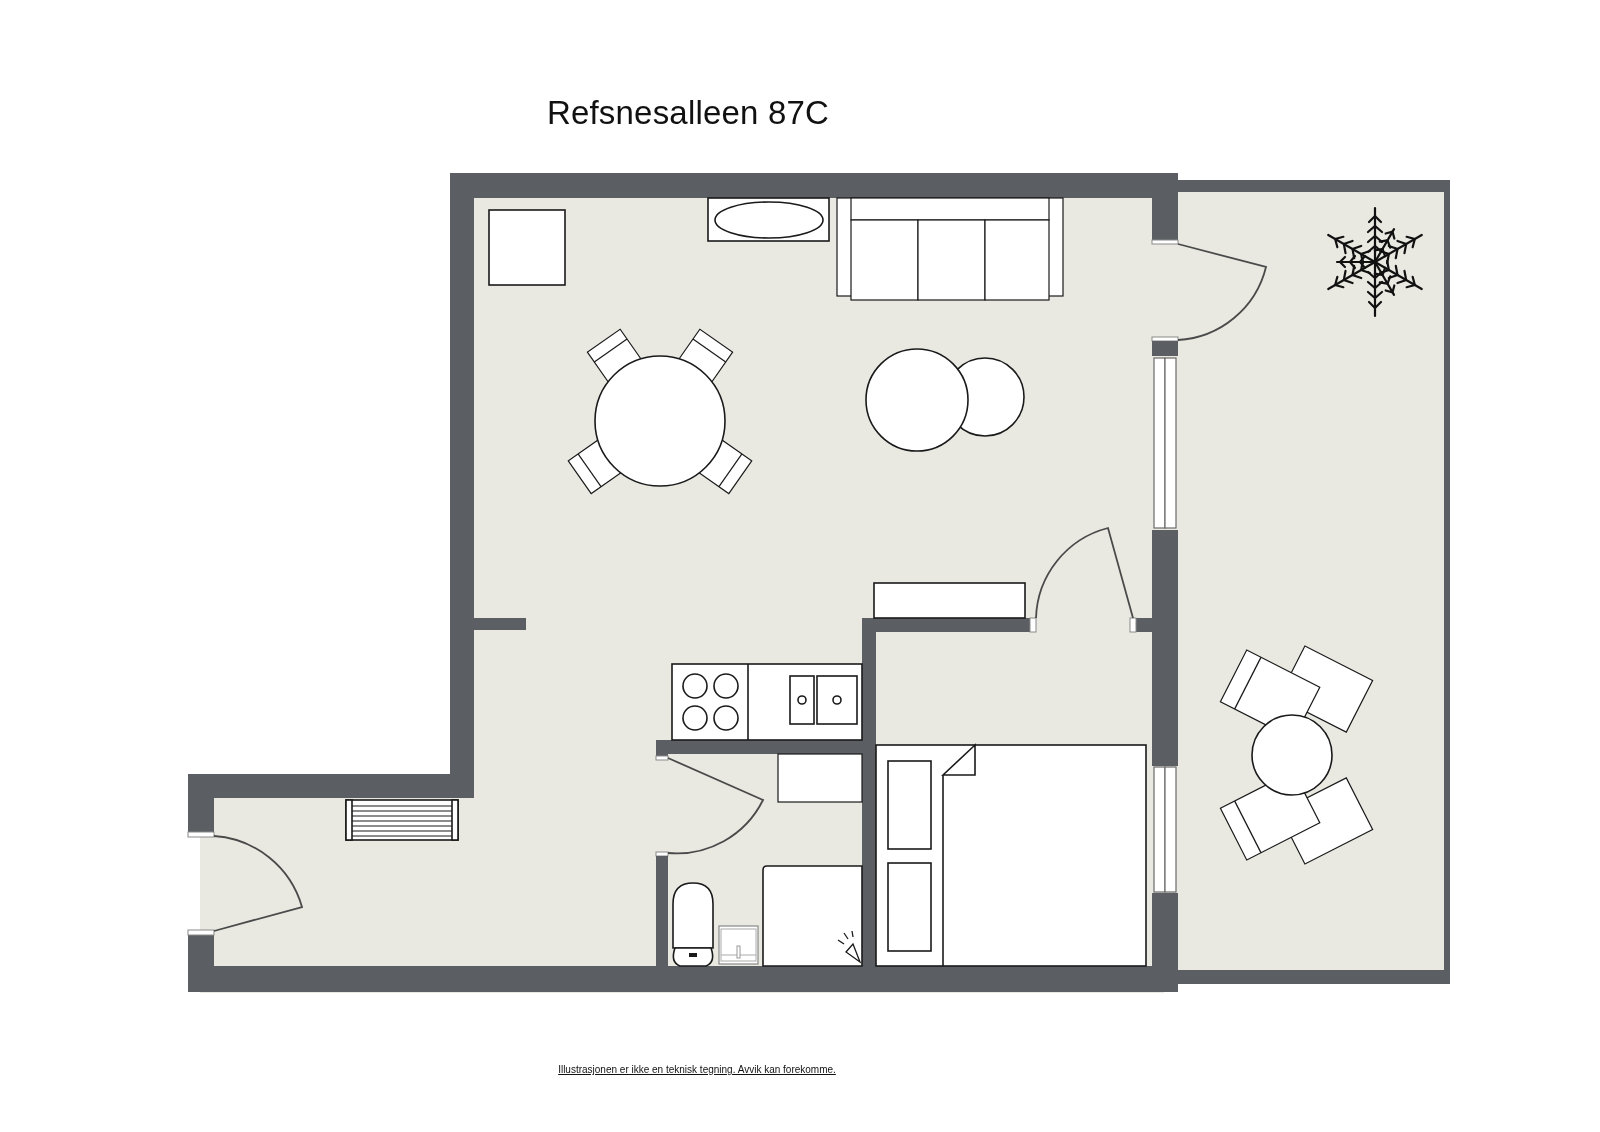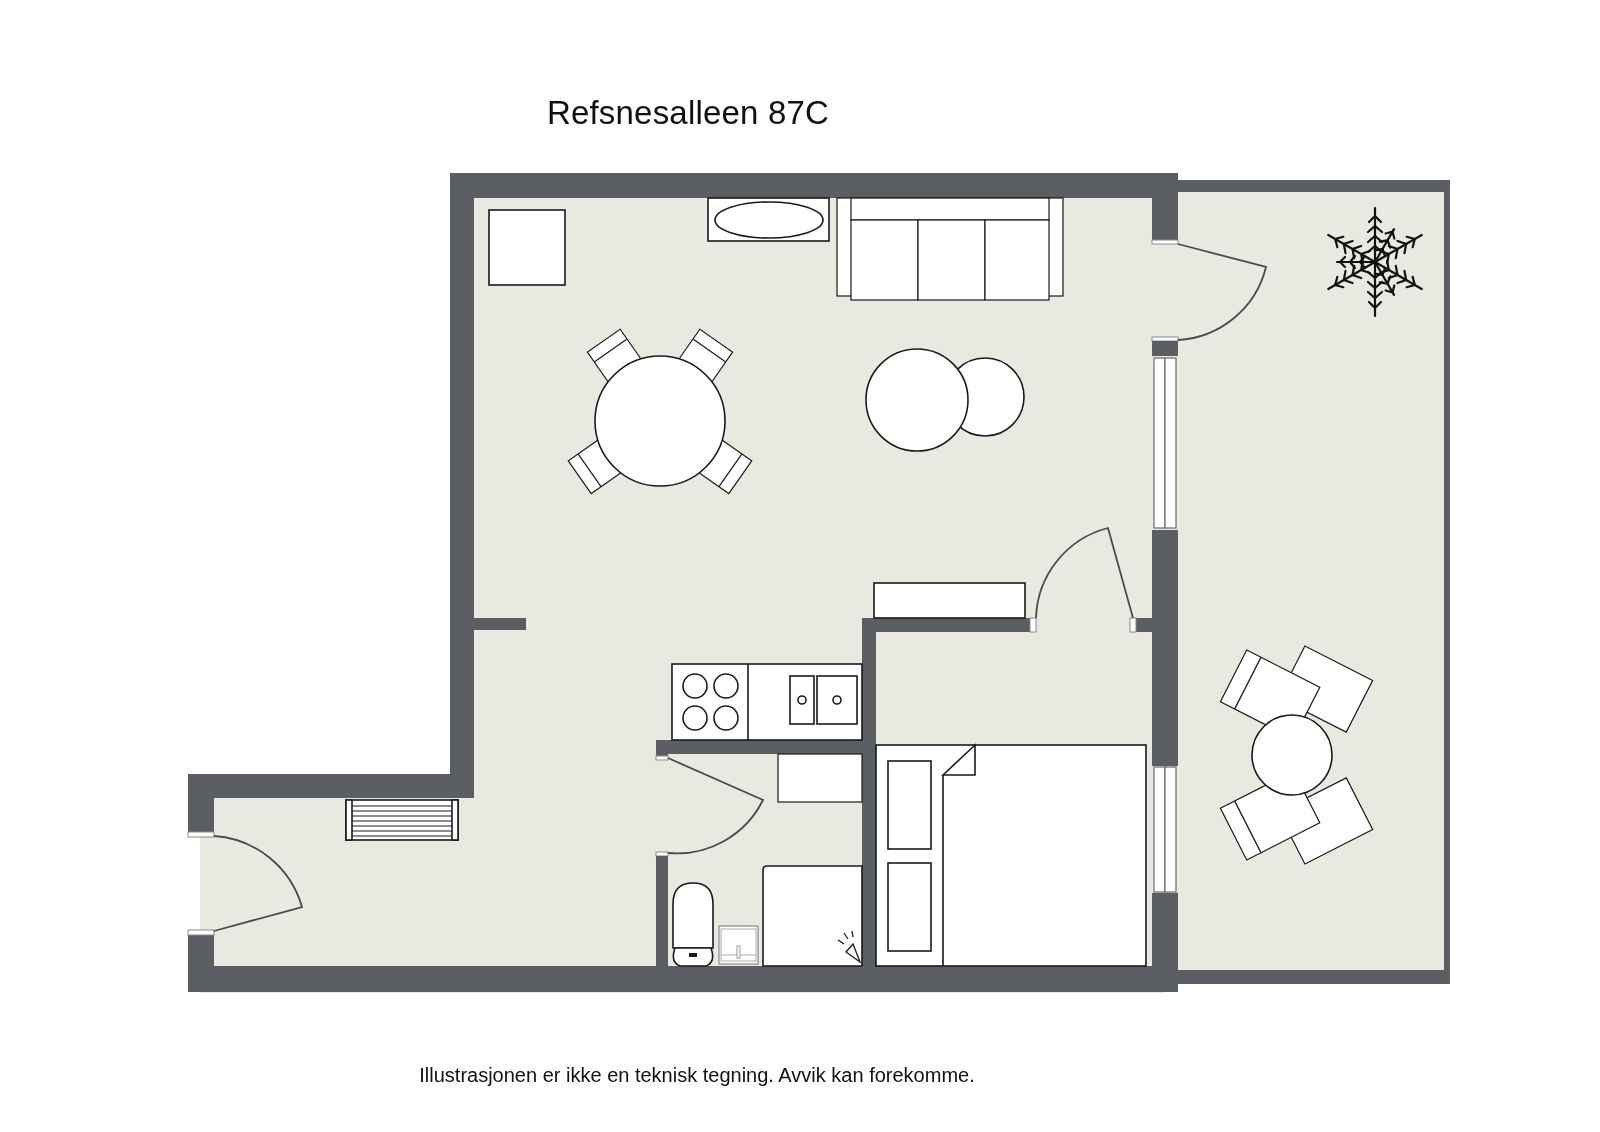--- a/index.html
+++ b/index.html
@@ -1,19 +1,19 @@
 <!DOCTYPE html>
 <html><head>
   <meta charset="utf-8">
   <style>
     html, body { margin: 0; padding: 0; background: #ffffff; }
     body { width: 1600px; height: 1132px; position: relative; overflow: hidden; font-family: "Liberation Sans", sans-serif; }
     .title { position: absolute; left: 0; width: 1404px; top: 94px; text-align: center; font-size: 33px; color: #111; letter-spacing: 0.2px; }
     .title span { position: relative; left: -14px; }
-    .disclaimer { position: absolute; left: 0; width: 1396px; top: 1064px; text-align: center; font-size: 20px; color: #111; }
+    .disclaimer { position: absolute; left: 0; width: 1396px; top: 1064px; text-align: center; font-size: 10px; color: #111; text-decoration: underline; }
     .disclaimer span { position: relative; left: -1px; }
     svg.plan { position: absolute; left: 0; top: 0; }
     .wall { fill: #5b5e63; }
     .floor { fill: #e9e9e2; }
     .furn { fill: #ffffff; stroke: #1a1a1a; stroke-width: 1.6; }
     .thin { fill: #ffffff; stroke: #1a1a1a; stroke-width: 1.2; }
     .door { fill: none; stroke: #4a4a4a; stroke-width: 1.8; }
     .sill { fill: #ffffff; stroke: #8a8a8a; stroke-width: 1; }
     .win { fill: #ffffff; stroke: #6a6a6a; stroke-width: 1.2; }
     .plant { fill: none; stroke: #111; stroke-width: 2.2; stroke-linecap: round; }

